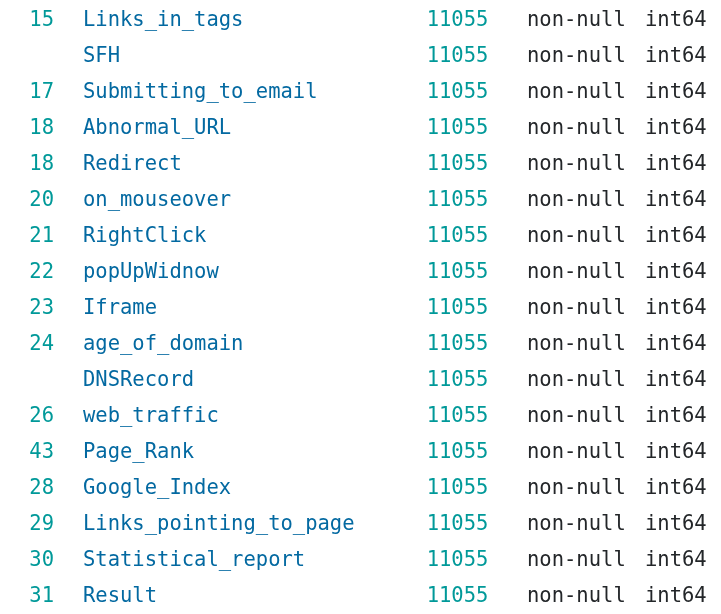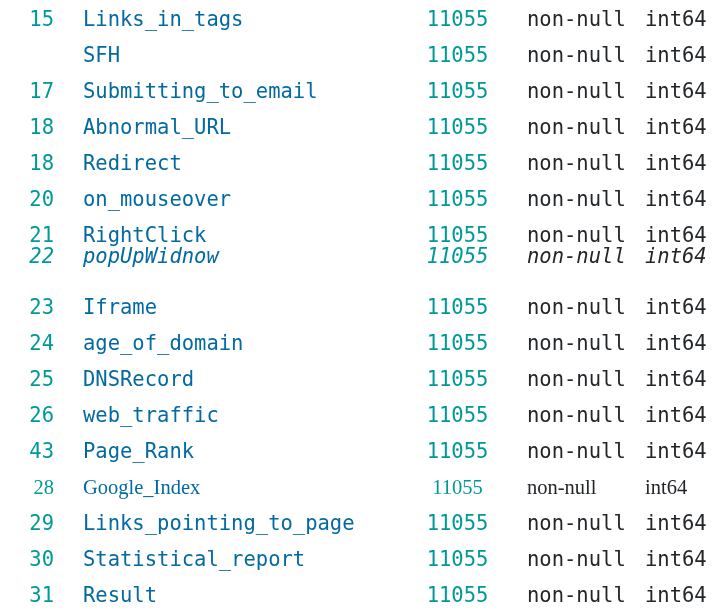--- a/index.html
+++ b/index.html
@@ -92,23 +92,23 @@
 <body>
 
 <div id="info-output">
     <div class="info-row" style="top: 1px;"><span class="col-index">15</span><span class="col-name">Links_in_tags</span><span class="col-count">11055</span><span class="col-nonnull">non-null</span><span class="col-dtype">int64</span></div>
     <div class="info-row" style="top: 37px;"><span class="col-name">SFH</span><span class="col-count">11055</span><span class="col-nonnull">non-null</span><span class="col-dtype">int64</span></div>
     <div class="info-row" style="top: 73px;"><span class="col-index">17</span><span class="col-name">Submitting_to_email</span><span class="col-count">11055</span><span class="col-nonnull">non-null</span><span class="col-dtype">int64</span></div>
     <div class="info-row" style="top: 109px;"><span class="col-index">18</span><span class="col-name">Abnormal_URL</span><span class="col-count">11055</span><span class="col-nonnull">non-null</span><span class="col-dtype">int64</span></div>
     <div class="info-row" style="top: 145px;"><span class="col-index">18</span><span class="col-name">Redirect</span><span class="col-count">11055</span><span class="col-nonnull">non-null</span><span class="col-dtype">int64</span></div>
     <div class="info-row" style="top: 181px;"><span class="col-index">20</span><span class="col-name">on_mouseover</span><span class="col-count">11055</span><span class="col-nonnull">non-null</span><span class="col-dtype">int64</span></div>
     <div class="info-row" style="top: 217px;"><span class="col-index">21</span><span class="col-name">RightClick</span><span class="col-count">11055</span><span class="col-nonnull">non-null</span><span class="col-dtype">int64</span></div>
-    <div class="info-row" style="top: 238px; font-style: italic;"><span class="col-index">22</span><span class="col-name">popUpWidnow</span><span class="col-count">11055</span><span class="col-nonnull">non-null</span><span class="col-dtype">int64</span></div>
+    <div class="info-row" style="top: 253px;"><span class="col-index">22</span><span class="col-name">popUpWidnow</span><span class="col-count">11055</span><span class="col-nonnull">non-null</span><span class="col-dtype">int64</span></div>
     <div class="info-row" style="top: 289px;"><span class="col-index">23</span><span class="col-name">Iframe</span><span class="col-count">11055</span><span class="col-nonnull">non-null</span><span class="col-dtype">int64</span></div>
     <div class="info-row" style="top: 325px;"><span class="col-index">24</span><span class="col-name">age_of_domain</span><span class="col-count">11055</span><span class="col-nonnull">non-null</span><span class="col-dtype">int64</span></div>
-    <div class="info-row" style="top: 361px;"><span class="col-index">25</span><span class="col-name">DNSRecord</span><span class="col-count">11055</span><span class="col-nonnull">non-null</span><span class="col-dtype">int64</span></div>
+    <div class="info-row" style="top: 361px;"><span class="col-name">DNSRecord</span><span class="col-count">11055</span><span class="col-nonnull">non-null</span><span class="col-dtype">int64</span></div>
     <div class="info-row" style="top: 397px;"><span class="col-index">26</span><span class="col-name">web_traffic</span><span class="col-count">11055</span><span class="col-nonnull">non-null</span><span class="col-dtype">int64</span></div>
     <div class="info-row" style="top: 433px;"><span class="col-index">43</span><span class="col-name">Page_Rank</span><span class="col-count">11055</span><span class="col-nonnull">non-null</span><span class="col-dtype">int64</span></div>
-    <div class="info-row" style="top: 469px; font-family: Liberation Serif, serif;"><span class="col-index">28</span><span class="col-name">Google_Index</span><span class="col-count">11055</span><span class="col-nonnull">non-null</span><span class="col-dtype">int64</span></div>
+    <div class="info-row" style="top: 469px;"><span class="col-index">28</span><span class="col-name">Google_Index</span><span class="col-count">11055</span><span class="col-nonnull">non-null</span><span class="col-dtype">int64</span></div>
     <div class="info-row" style="top: 505px;"><span class="col-index">29</span><span class="col-name">Links_pointing_to_page</span><span class="col-count">11055</span><span class="col-nonnull">non-null</span><span class="col-dtype">int64</span></div>
     <div class="info-row" style="top: 541px;"><span class="col-index">30</span><span class="col-name">Statistical_report</span><span class="col-count">11055</span><span class="col-nonnull">non-null</span><span class="col-dtype">int64</span></div>
     <div class="info-row" style="top: 577px;"><span class="col-index">31</span><span class="col-name">Result</span><span class="col-count">11055</span><span class="col-nonnull">non-null</span><span class="col-dtype">int64</span></div>
   </div>
 
 </body></html>

